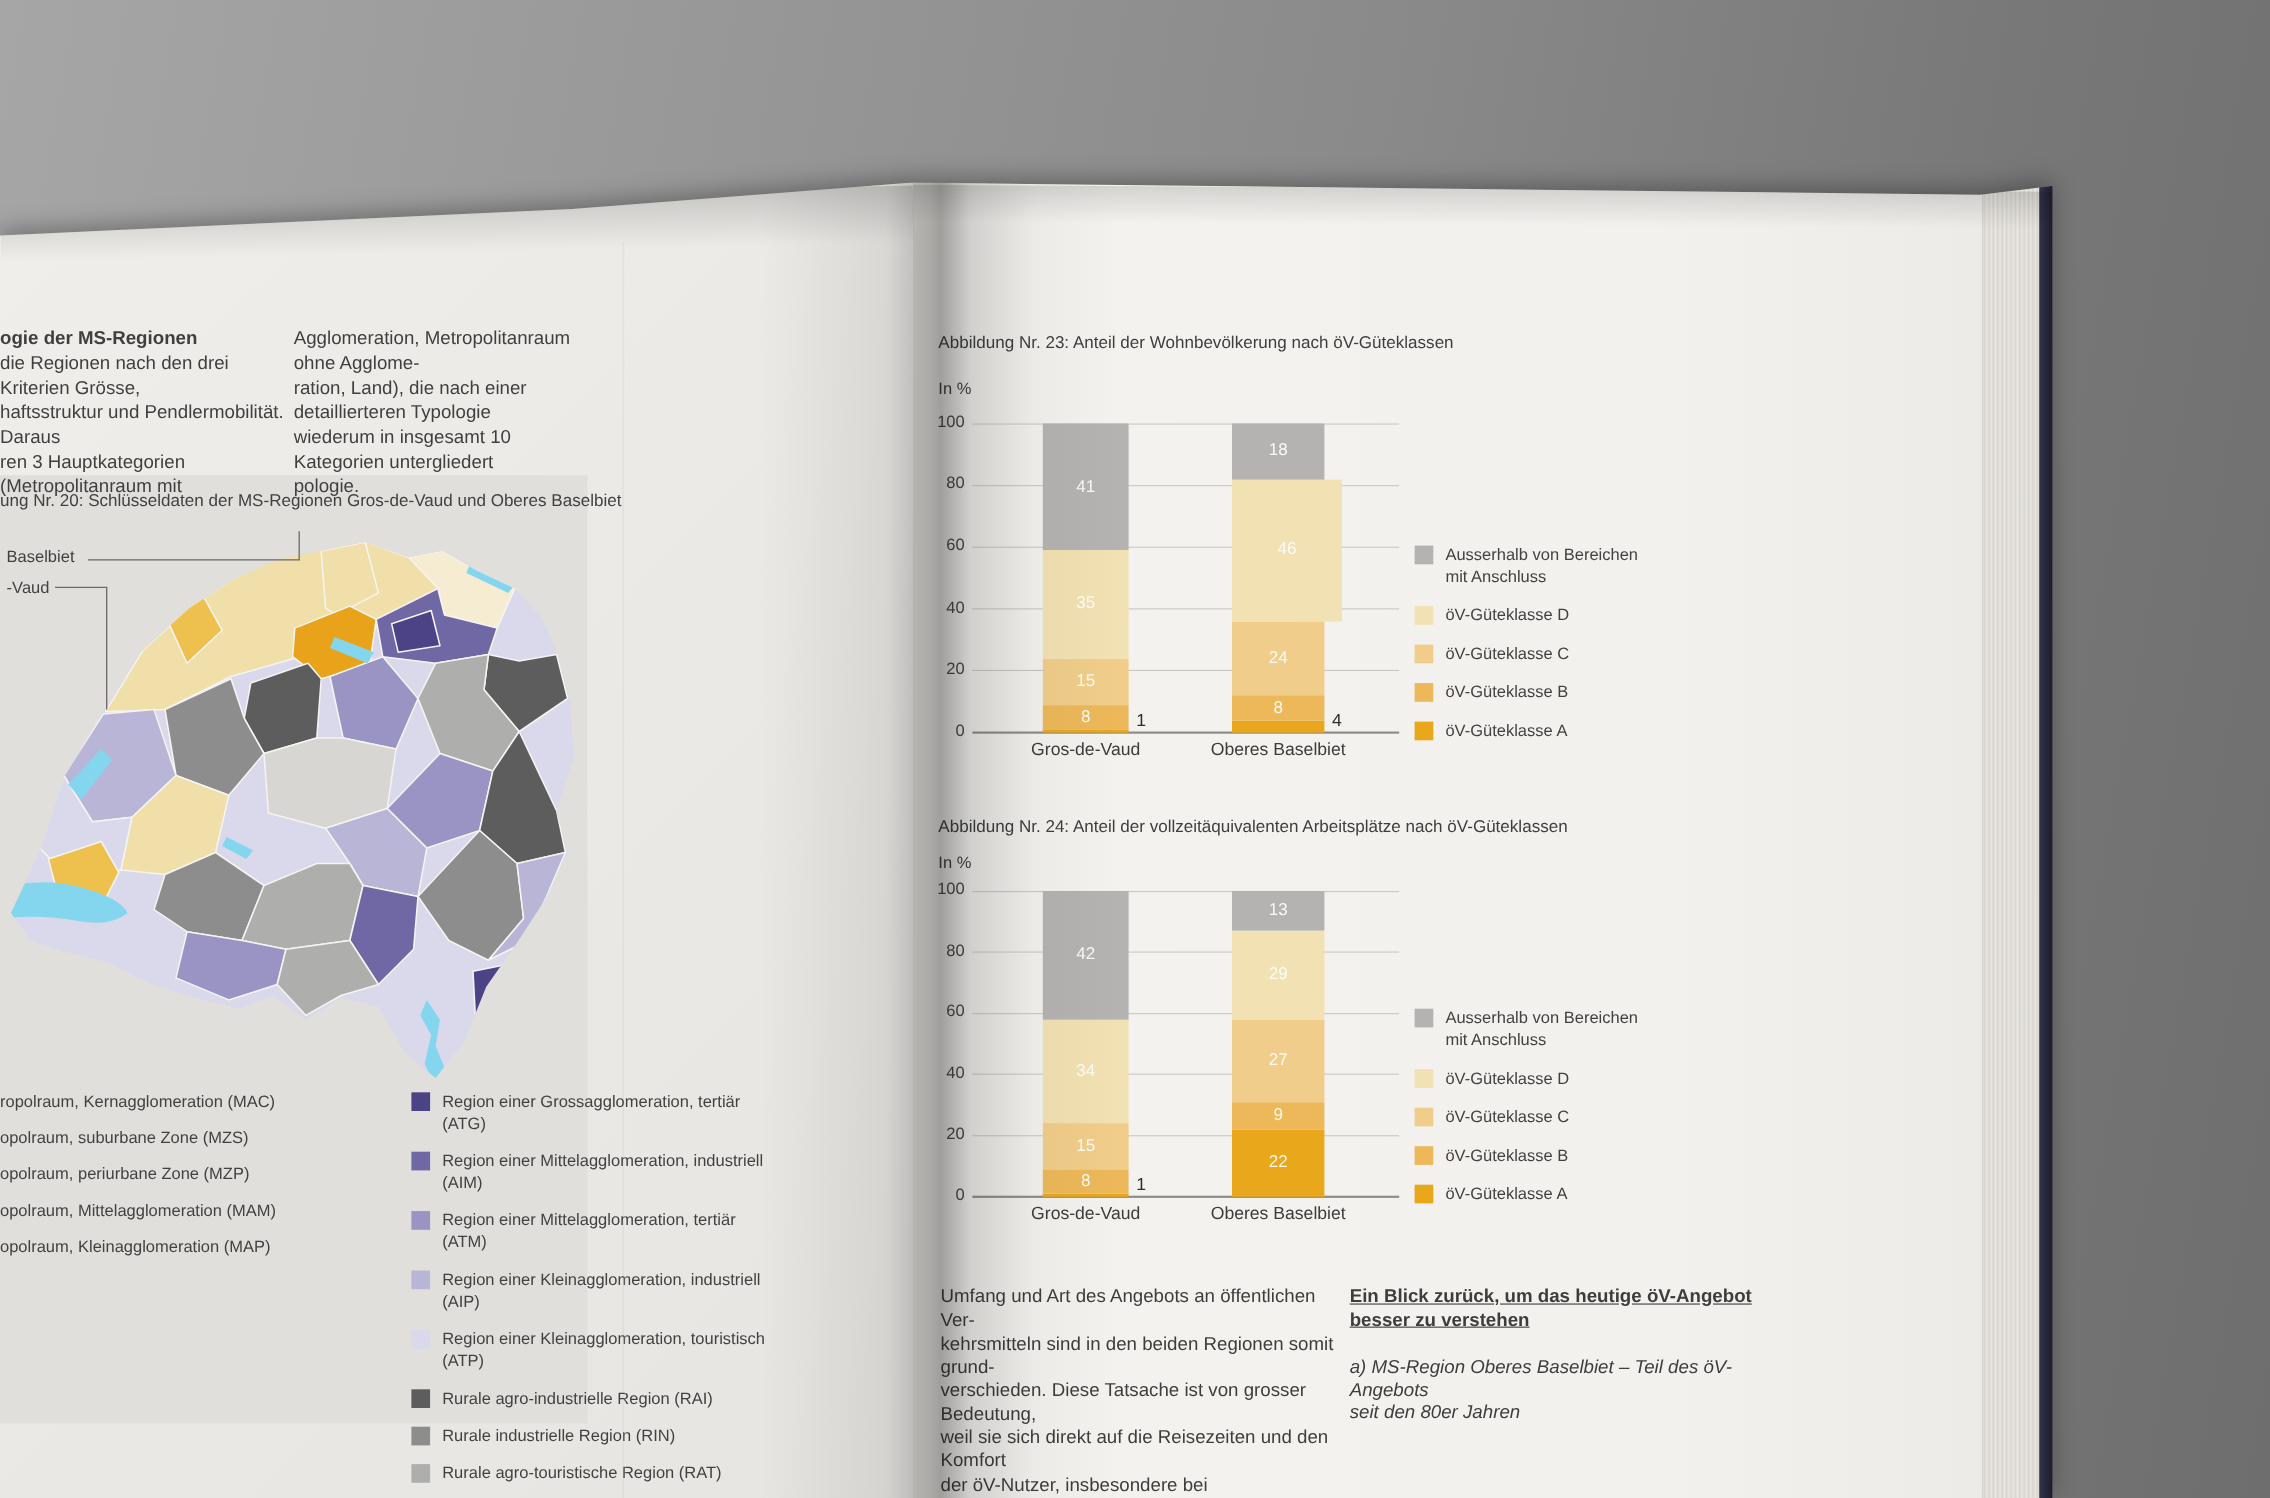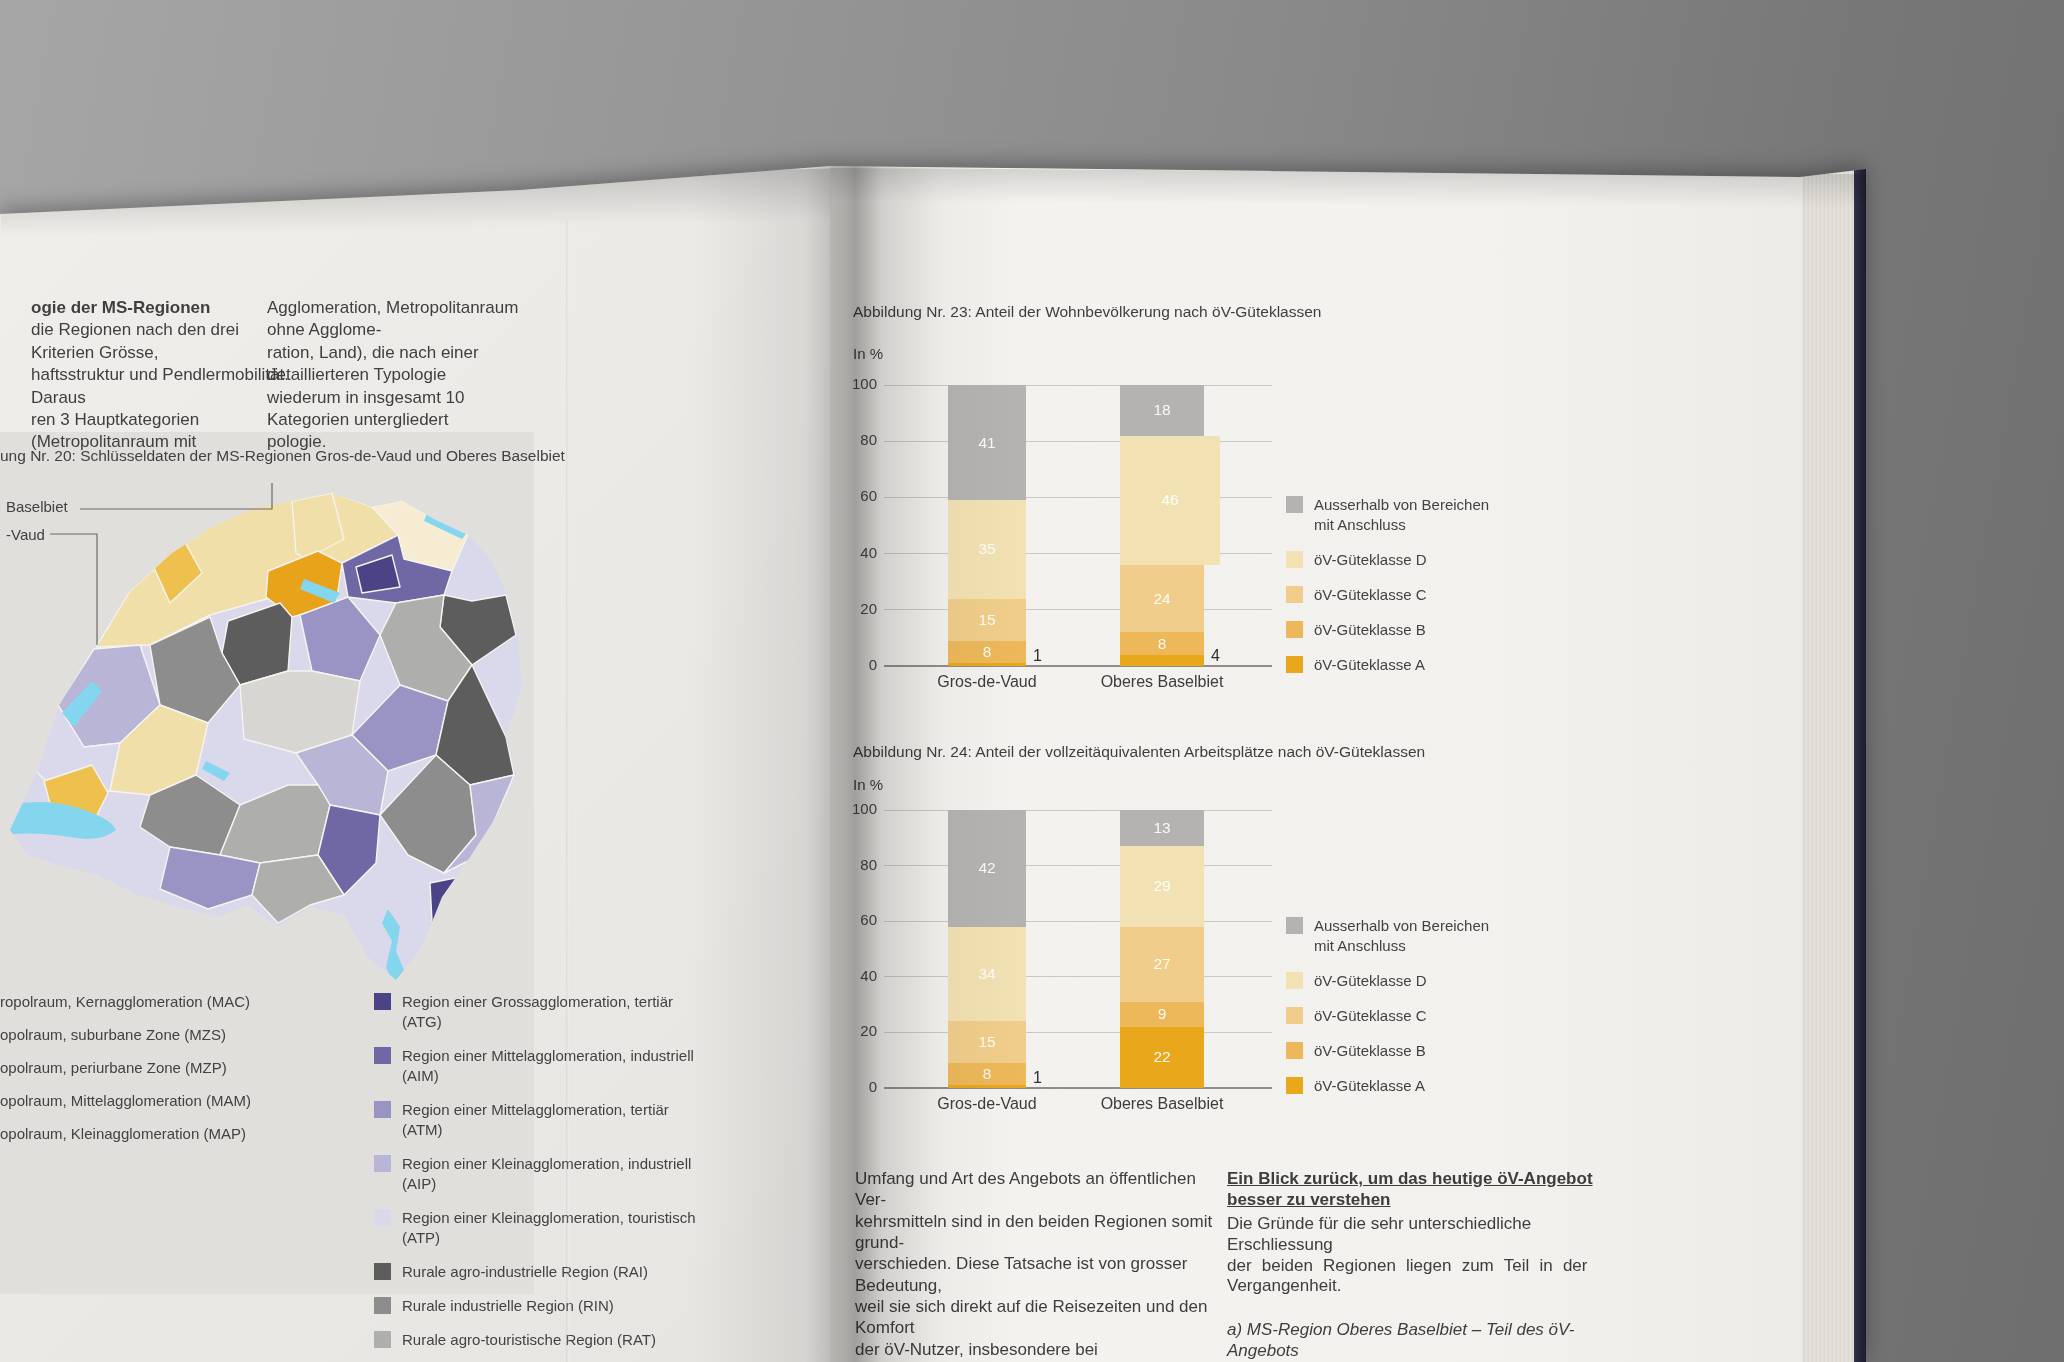--- a/index.html
+++ b/index.html
@@ -70,21 +70,21 @@
 <div id="canvas">
   <div id="book-wrap">
     <div id="book">
       <div class="abs" id="left-page"></div>
       <div class="abs" id="right-page"></div>
       <div class="abs" id="page-stack"></div>
       <div class="abs" id="cover-edge"></div>
 
       <div class="abs" id="figure-panel"></div>
 
-      <div class="abs intro-col" style="left:0;top:297px;width:258px;padding-left:31px;">
+      <div class="abs intro-col" style="left:0;top:297px;width:258px;">
         <div class="intro-heading">ogie der MS-Regionen</div>
         <div>
             <div class="tline line-1">die Regionen nach den drei Kriterien Grösse,</div>
             <div class="tline line-2">haftsstruktur und Pendlermobilität. Daraus</div>
             <div class="tline line-3">ren 3 Hauptkategorien (Metropolitanraum mit</div>
           </div>
       </div>
       <div class="abs intro-col" style="left:267px;top:297px;width:275px;">
         <div>
             <div class="tline line-0">Agglomeration, Metropolitanraum ohne Agglome-</div>
@@ -338,25 +338,20 @@
           <div class="tline line-1">kehrsmitteln sind in den beiden Regionen somit grund-</div>
           <div class="tline line-2">verschieden. Diese Tatsache ist von grosser Bedeutung,</div>
           <div class="tline line-3">weil sie sich direkt auf die Reisezeiten und den Komfort</div>
           <div class="tline line-4">der öV-Nutzer, insbesondere bei Anschlussverbindun-</div>
         </div>
       <div class="abs body-col" id="body-col2" style="left:1227px;top:1168px;width:395px;">
         <div class="b-heading">
             <div class="tline line-0">Ein Blick zurück, um das heutige öV-Angebot</div>
             <div class="tline line-1">besser zu verstehen</div>
           </div>
-        <div id="col2-body">
-            <div class="tline line-0">Die Gründe für die sehr unterschiedliche Erschliessung</div>
-            <div class="tline line-1">der beiden Regionen liegen zum Teil in der</div>
-            <div class="tline line-2">Vergangenheit.</div>
-          </div>
         <div class="gap22"></div>
         <div id="col2-italic">
             <div class="tline line-0">a) MS-Region Oberes Baselbiet – Teil des öV-Angebots</div>
             <div class="tline line-1">seit den 80er Jahren</div>
           </div>
 
       </div>
 
       <div class="abs" id="fold-line"></div>
       <div class="abs" id="top-shade-left"></div>

